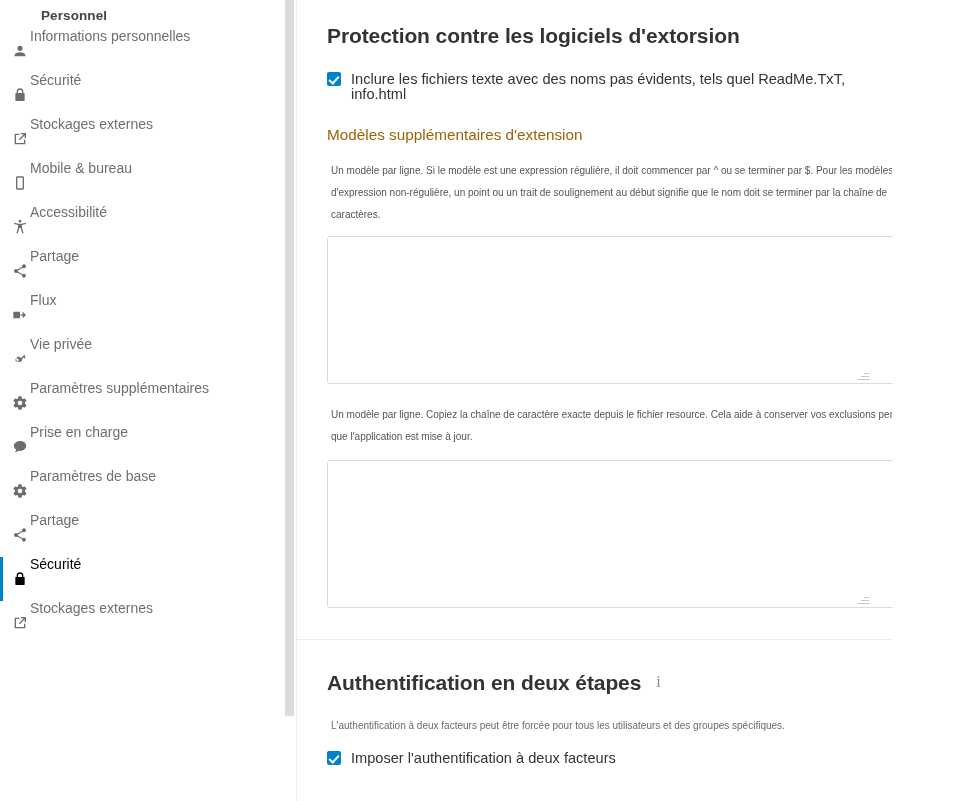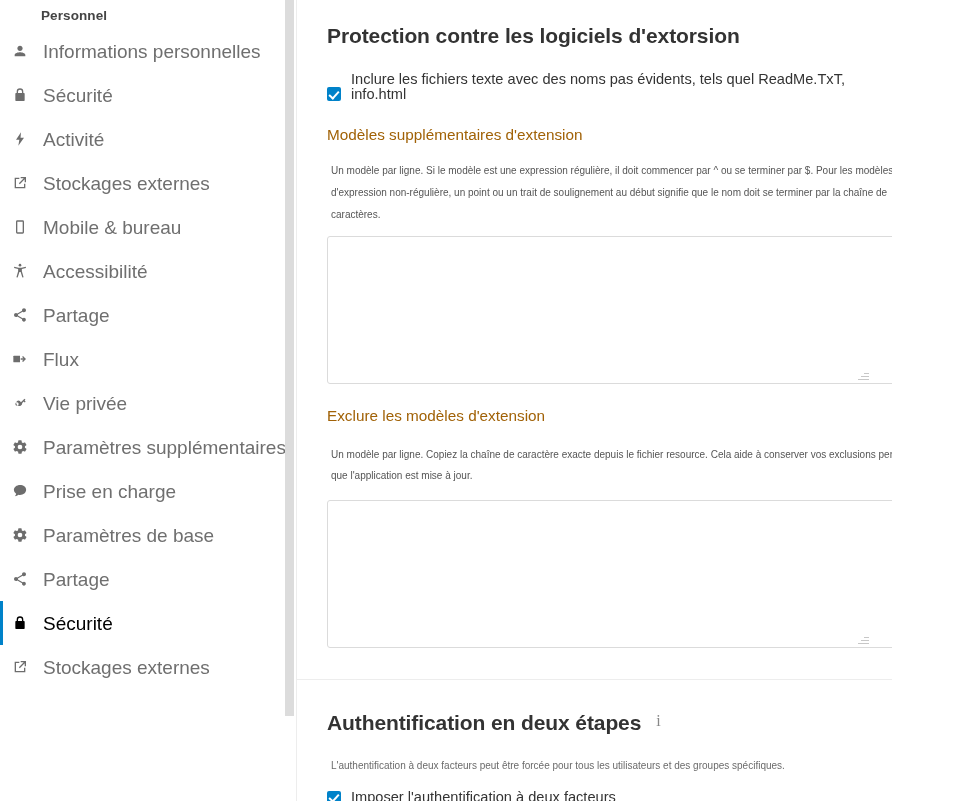--- a/index.html
+++ b/index.html
@@ -37,24 +37,24 @@
     align-items: center;
     letter-spacing: 0.1px;
   }
   .nav-caption.first { height: 29px; align-items: flex-end; padding-bottom: 6px; }
   .nav-caption.admin { height: 64px; align-items: flex-end; padding-bottom: 12px; }
 
   .nav-item {
     position: relative;
     height: 44px;
     display: flex;
-    align-items: center;
-    padding-left: 43px;
+    align-items: flex-start;
+    padding-left: 30px;
     color: #6f6f6f;
-    font-size: 19px;
+    font-size: 14px;
     cursor: pointer;
     user-select: none;
   }
   .nav-item .nav-icon {
     position: absolute;
     left: 11px;
     top: 50%;
     transform: translateY(-50%);
     width: 18px; height: 18px;
     display: flex; align-items: center; justify-content: center;
@@ -116,21 +116,21 @@
     font-weight: normal;
     color: #888888;
     line-height: 1;
     position: relative;
     top: -1px;
     cursor: pointer;
   }
 
   .check-row {
     display: flex;
-    align-items: flex-end;
+    align-items: flex-start;
     margin: 0;
   }
   .cbox {
     width: 14px; height: 14px;
     min-width: 14px;
     background: #0082c9;
     border-radius: 2px;
     position: relative;
     cursor: pointer;
     margin-right: 10px;
@@ -224,28 +224,20 @@
           <span class="nav-icon">
             <svg viewBox="0 0 24 24">
               <path d="M12 2a5 5 0 00-5 5v2H6a1 1 0 00-1 1v10a1 1 0 001 1h12a1 1 0 001-1V10a1 1 0 00-1-1h-1V7a5 5 0 00-5-5zm0 2a3 3 0 013 3v2H9V7a3 3 0 013-3z"></path>
             </svg>
           </span>
           <span class="nav-label">Sécurité</span>
         </li>
         <li class="nav-item">
           <span class="nav-icon">
             <svg viewBox="0 0 24 24">
-              <path d="M13.5 2L6 13h5l-1.5 9L18 10h-5.2L13.5 2z"></path>
-            </svg>
-          </span>
-          <span class="nav-label">Activité</span>
-        </li>
-        <li class="nav-item">
-          <span class="nav-icon">
-            <svg viewBox="0 0 24 24">
               <path d="M4 4h7v2H6v12h12v-5h2v7H4V4z"></path>
               <path d="M13 3h8v8h-2V6.4l-7.3 7.3-1.4-1.4L17.6 5H13V3z"></path>
             </svg>
           </span>
           <span class="nav-label">Stockages externes</span>
         </li>
         <li class="nav-item">
           <span class="nav-icon">
             <svg viewBox="0 0 24 24">
               <path d="M8 2h8a2 2 0 012 2v16a2 2 0 01-2 2H8a2 2 0 01-2-2V4a2 2 0 012-2zm0 2v16h8V4H8z"></path>
@@ -362,21 +354,20 @@
 
       <div class="ta-wrap" style="margin-top:11px;">
         <textarea class="pattern-box" rows="8" style="height: 148px;" placeholder=""></textarea>
         <span class="resize-grip">
             <i></i>
             <i></i>
             <i></i>
           </span>
       </div>
 
-      <div class="field-label" style="margin-top:24px;">Exclure les modèles d'extension</div>
 
       <p class="help" style="margin-top:20px; width:590px;">Un modèle par ligne. Copiez la chaîne de caractère exacte depuis le fichier resource. Cela aide à conserver vos exclusions pendant que l'application est mise à jour.</p>
 
       <div class="ta-wrap" style="margin-top:13px;">
         <textarea class="pattern-box" rows="8" style="height: 148px;" placeholder=""></textarea>
         <span class="resize-grip">
             <i></i>
             <i></i>
             <i></i>
           </span>

